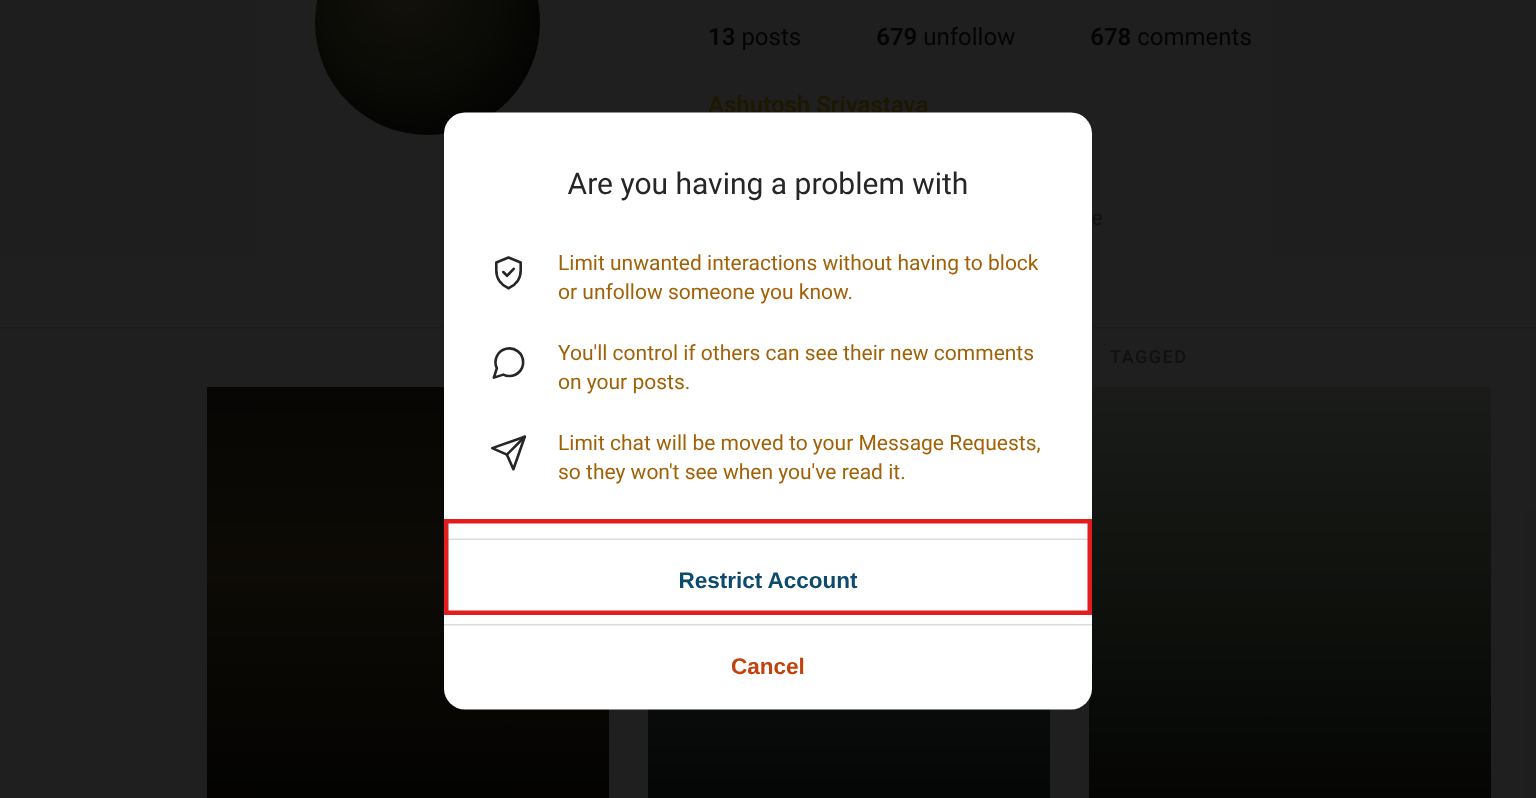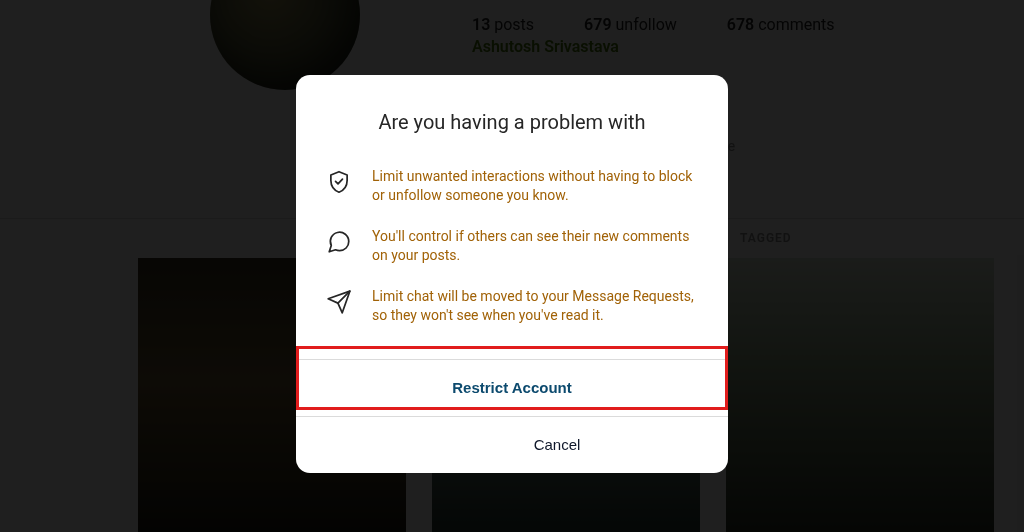--- a/index.html
+++ b/index.html
@@ -4,42 +4,42 @@
   <style>
     * { margin: 0; padding: 0; box-sizing: border-box; }
     html, body { width: 1024px; height: 532px; overflow: hidden; font-family: -apple-system, BlinkMacSystemFont, "Segoe UI", Roboto, Helvetica, Arial, sans-serif; }
     .page { position: relative; width: 1024px; height: 532px; background: #000; }
     .bg { position: absolute; inset: 0; }
     .bg-top { position: absolute; top: 0; left: 0; right: 0; height: 250px; background: #fafafa; }
     .bg-bottom { position: absolute; top: 250px; left: 0; right: 0; bottom: 0; background: #fafafa; }
     .avatar { position: absolute; top: -60px; left: 210px; width: 150px; height: 150px; border-radius: 50%; background: radial-gradient(circle at 40% 35%, #9a8f55 0%, #5a5c3a 45%, #2d321f 80%); box-shadow: inset -10px -12px 30px rgba(0,0,0,.35); }
     .stats { position: absolute; top: 15px; left: 472px; display: flex; gap: 50px; color: #262626; font-size: 16px; }
     .stats span b { font-weight: 600; }
-    .display-name { position: absolute; top: 37px; left: 472px; font-size: 16px; font-weight: 600; color: #4d7c0f; }
+    .display-name { position: absolute; top: 60px; left: 472px; font-size: 16px; font-weight: 600; color: #eab308; }
     .followed-by { position: absolute; top: 138px; left: 680px; color: #8e8e8e; font-size: 14px; }
     .tabs { position: absolute; top: 218px; left: 0; right: 0; height: 48px; border-top: 1px solid #dbdbdb; }
     .tab { position: absolute; top: 12px; font-size: 12px; letter-spacing: 1px; color: #8e8e8e; font-weight: 600; }
     .tab-tagged { left: 740px; }
     .grid { position: absolute; top: 258px; left: 138px; right: 30px; bottom: 0; display: flex; gap: 26px; }
     .photo { flex: 1; background: #888; }
     .p1 { background: linear-gradient(180deg,#3a3222 0%,#6e5a33 45%,#1d1a12 100%); }
     .p2 { background: linear-gradient(180deg,#cfe6ef 0%, #87a99a 40%, #273830 100%); }
     .p3 { background: linear-gradient(180deg,#d7e2d2 0%, #8aa07e 40%, #2a3324 100%); }
     .overlay { position: absolute; inset: 0; background: rgba(0,0,0,0.88); }
     .modal { position: absolute; top: 75px; left: 296px; width: 432px; background: #fff; border-radius: 14px; overflow: hidden; }
     .m-title { text-align: center; padding: 34px 56px 24px; font-size: 20px; line-height: 26px; color: #262626; font-weight: 400; }
     .items { padding: 0 28px 20px; }
     .item { display: flex; align-items: flex-start; gap: 18px; padding: 8px 0 14px; }
     .icon-wrap { width: 30px; display: flex; justify-content: center; padding-top: 2px; flex: 0 0 30px; }
     .icon-wrap svg { width: 26px; height: 26px; }
     .item-text { font-size: 14px; line-height: 19px; color: #a16207; }
     .sep { border-top: 1px solid #dbdbdb; }
     .btn { display: block; width: 100%; text-align: center; height: 56px; line-height: 56px; font-size: 15px; font-weight: 700; cursor: pointer; background: none; border: none; }
     .btn-restrict { color: #0c4a6e; }
-    .btn-cancel { color: #0f172a; font-weight: 400; margin-left: 45px; }
+    .btn-cancel { color: #c2410c; font-weight: 700; }
     .highlight { position: absolute; border: 3px solid #e11d1d; pointer-events: none; left: 296px; top: 346px; width: 432px; height: 64px; }
   </style>
 </head>
 <body>
 
 <div class="page">
   <div class="bg">
     <div class="bg-top"></div>
     <div class="bg-bottom"></div>
     <div class="avatar"></div>

